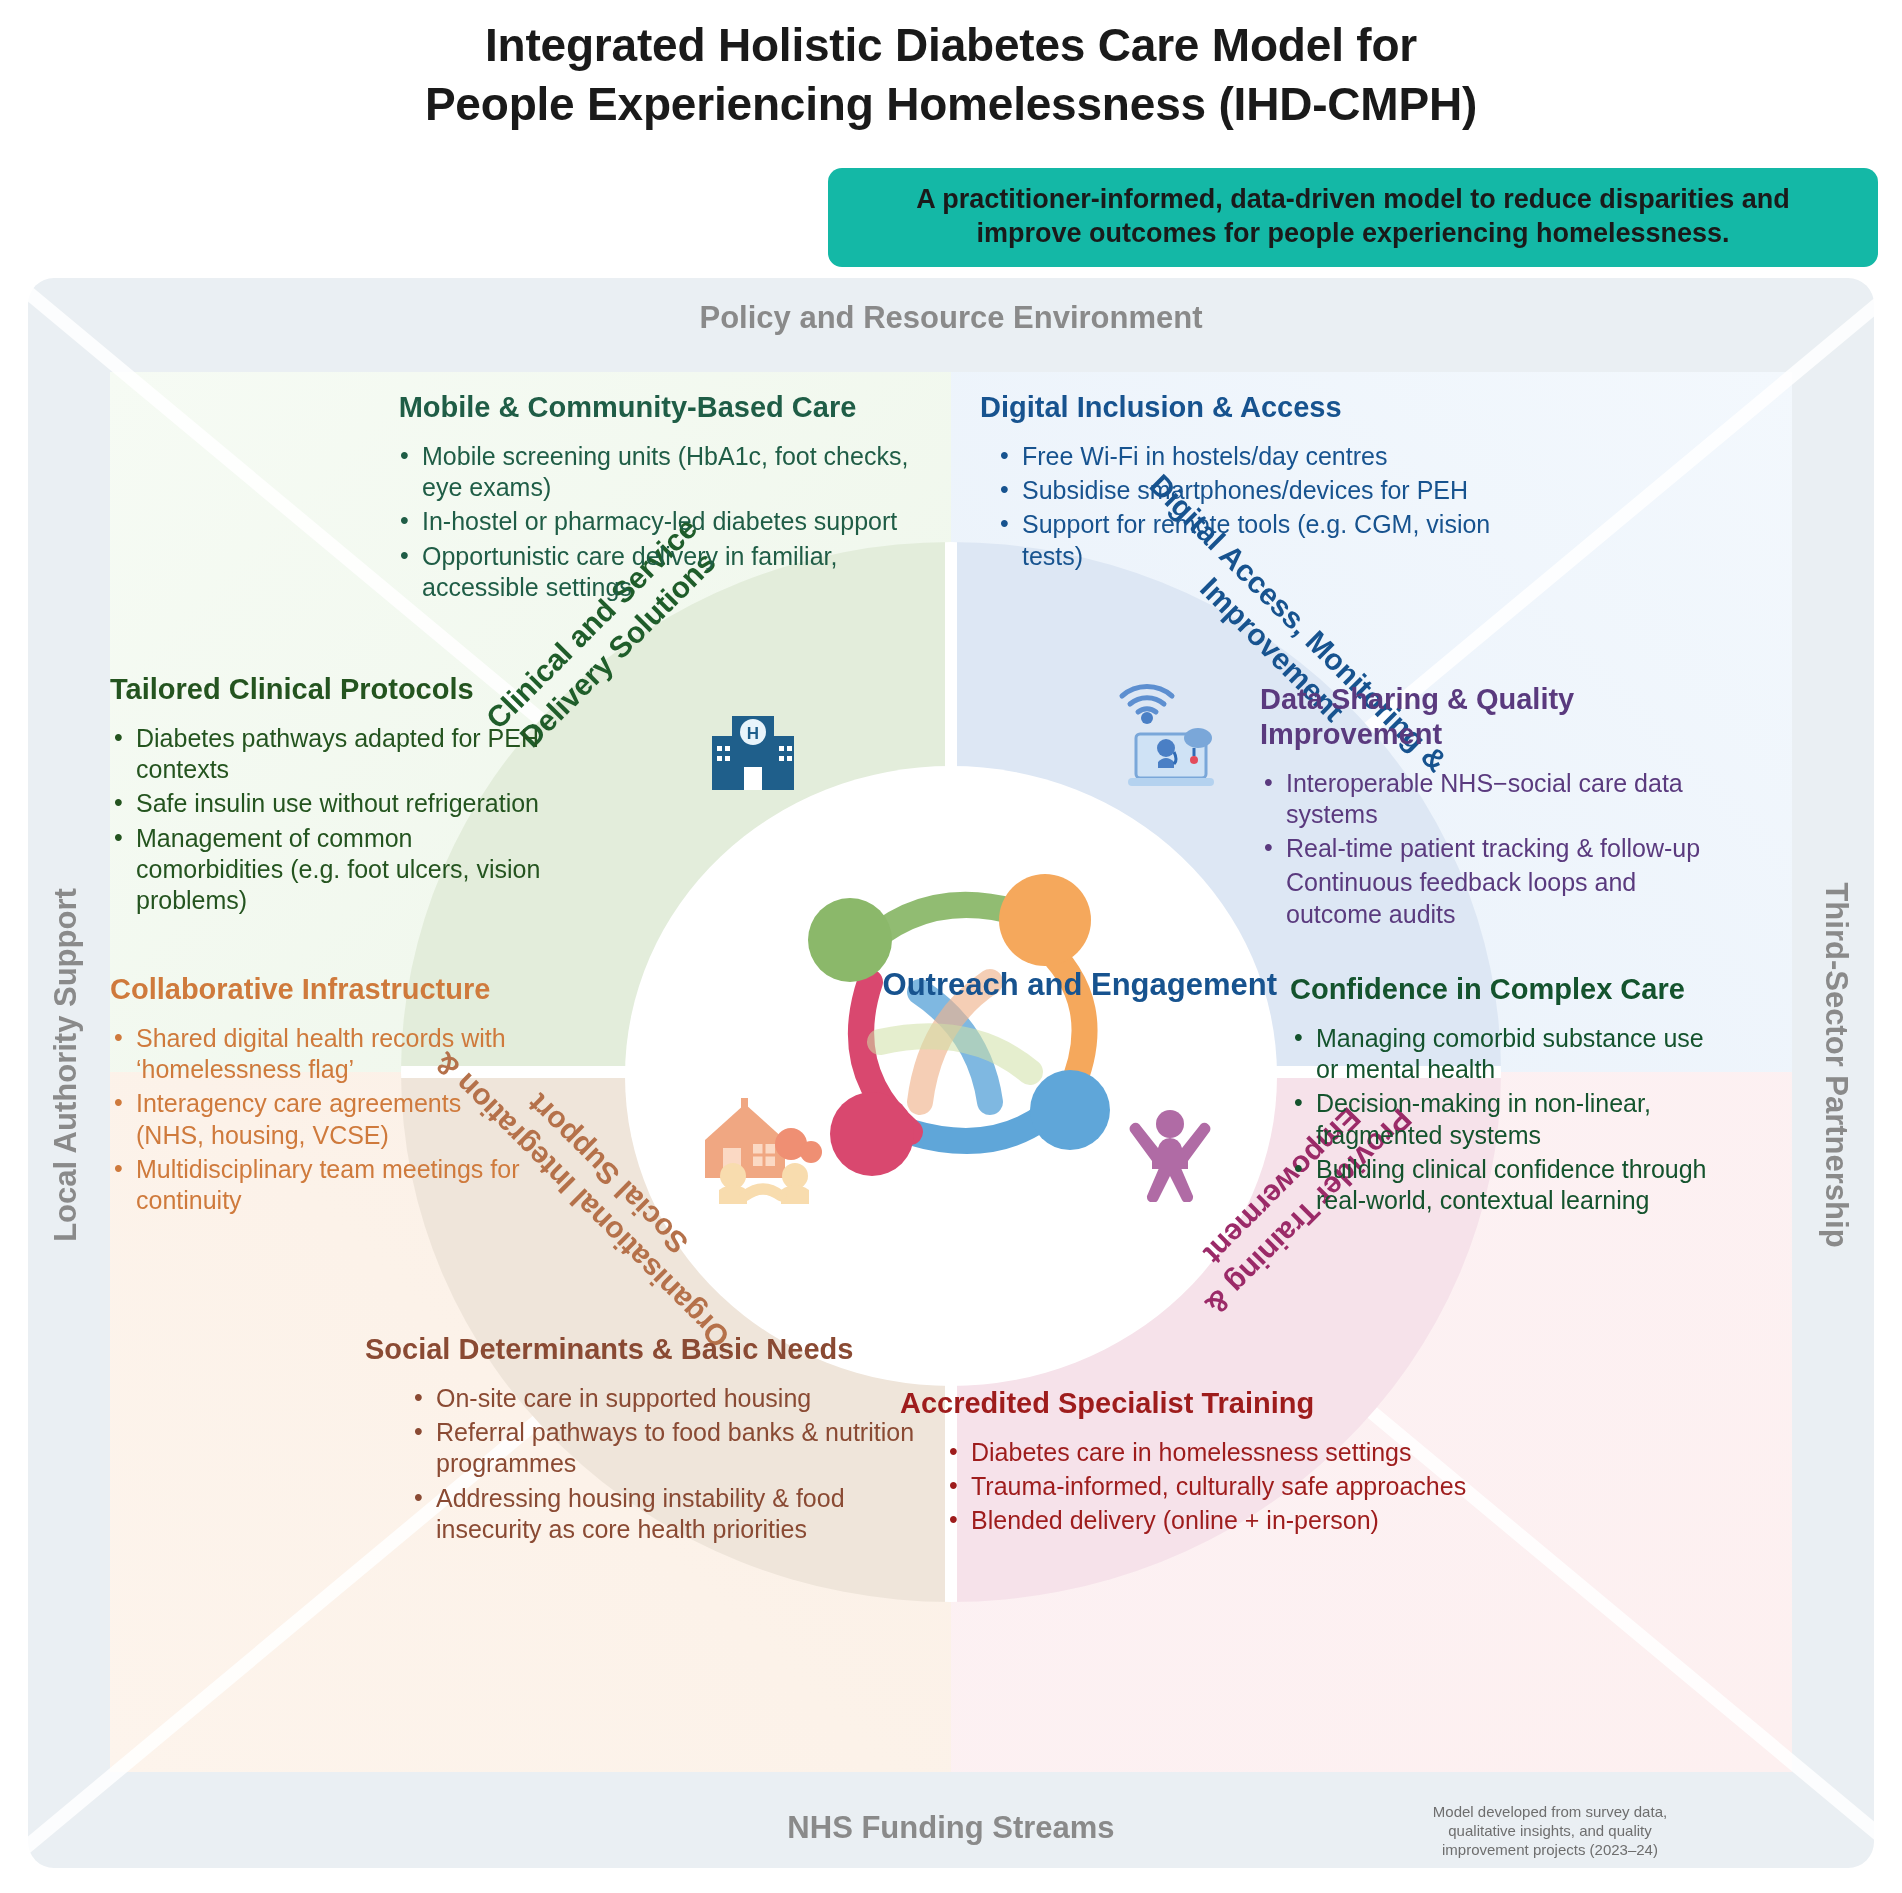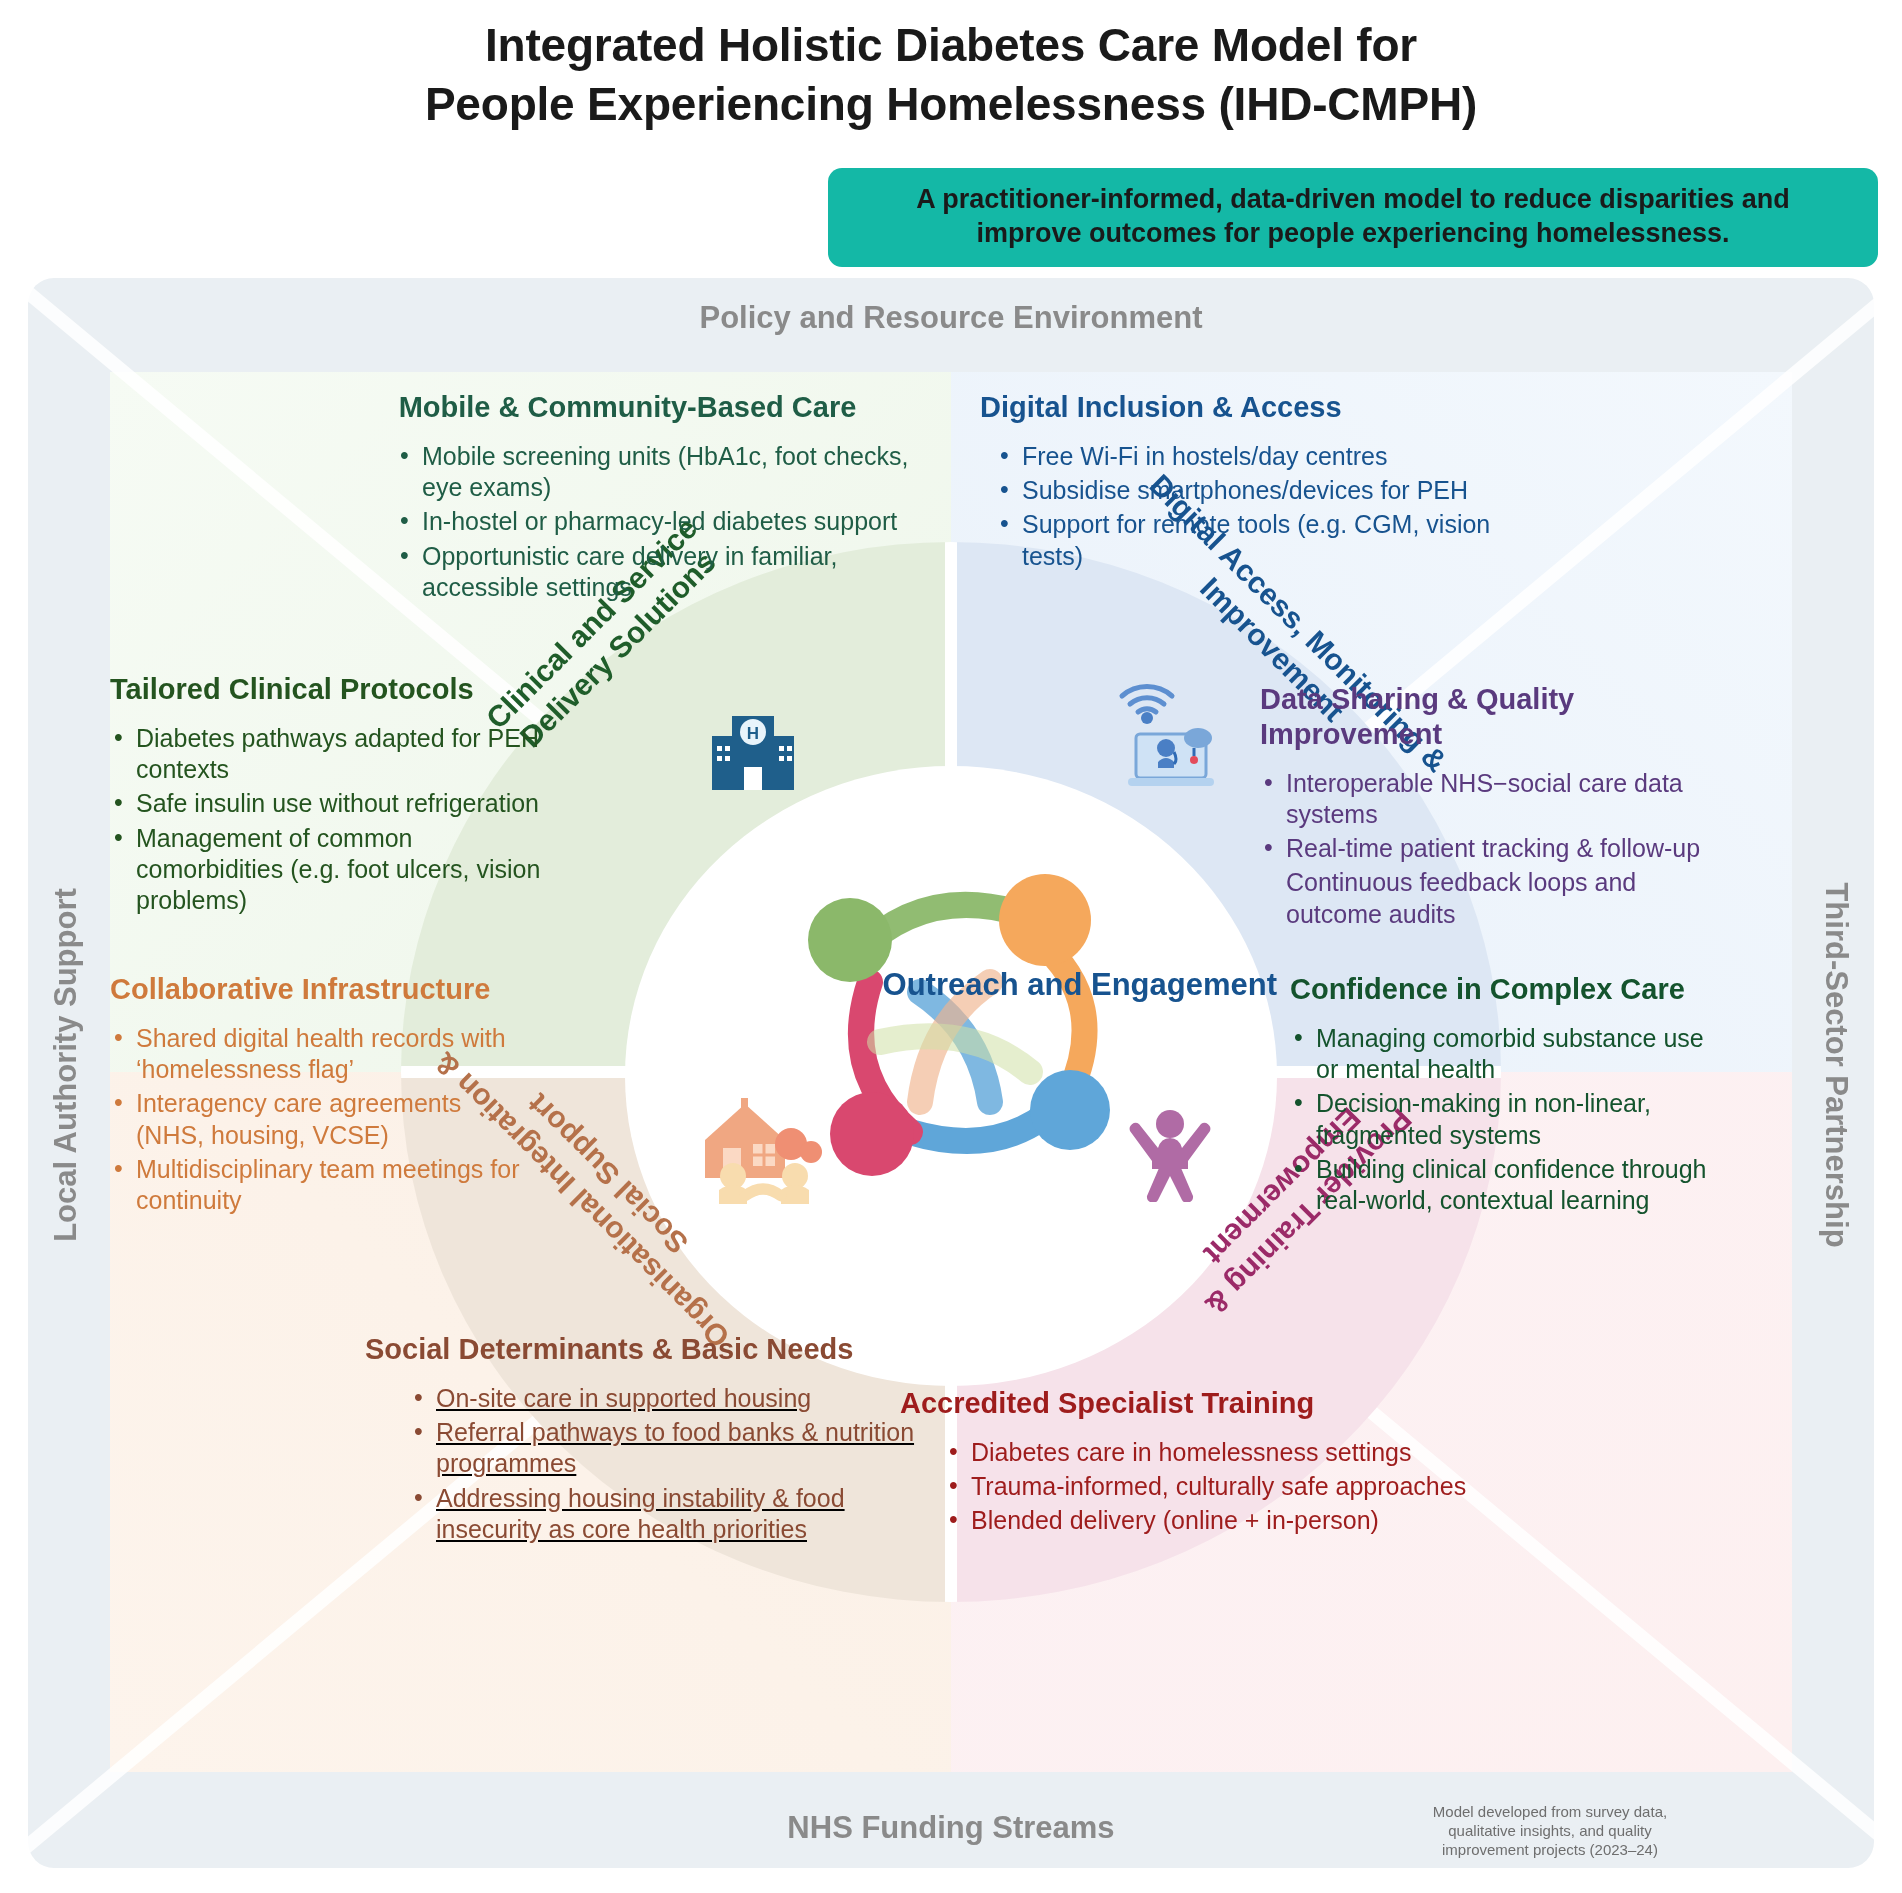--- a/index.html
+++ b/index.html
@@ -102,21 +102,21 @@
   #b-mobile   { left:230px;  top:18px;  width:575px; }
   #b-mobile h3 { text-align:center; }
   #b-mobile ul { margin-left:56px; }
   #b-digital  { left:870px;  top:18px;  width:560px; }
   #b-digital ul { margin-left:16px; }
   #b-clinical { left:0px;    top:300px; width:450px; }
   #b-data     { left:1150px; top:310px; width:470px; }
   #b-collab   { left:0px;    top:600px; width:420px; }
   #b-confid   { left:1180px; top:600px; width:440px; }
   #b-social   { left:255px;  top:960px; width:560px; }
-  #b-social ul { margin-left:45px;text-decoration:underline; }
+  #b-social ul { margin-left:45px; }
   #b-training { left:790px;  top:1005px;width:600px;margin-top:9px; }
   #b-training ul { margin-left:45px; }
 
   
   .diag {
     position:absolute; font-size:30px; font-weight:bold; line-height:1.22;
     text-align:center; width:430px;
   }
   #d-clinical { left:280px;  top:228px;  transform:rotate(-45deg); color:#1f5d2a; }
   #d-digital  { left:960px;  top:228px;  transform:rotate(45deg);  color:#17538f; }

